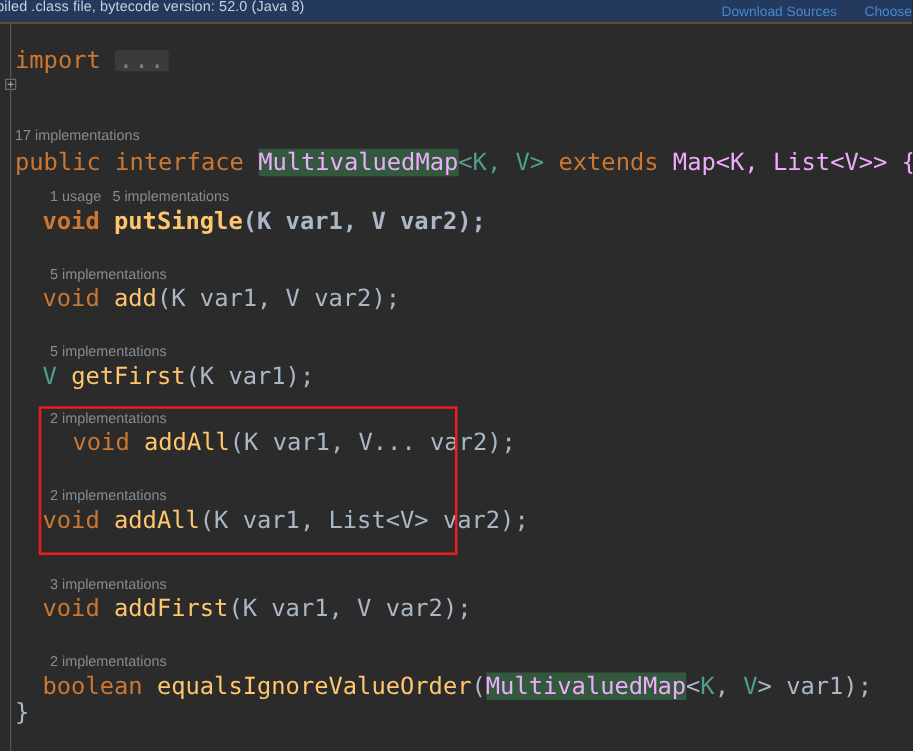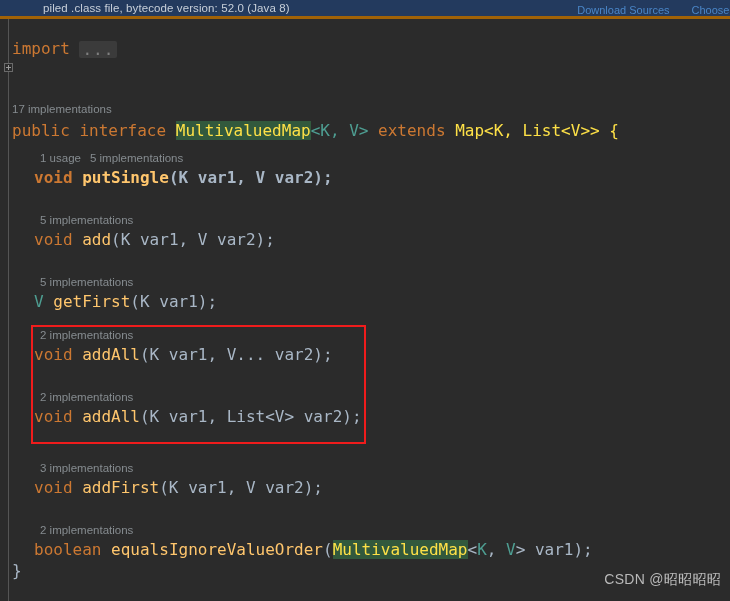--- a/index.html
+++ b/index.html
@@ -15,30 +15,29 @@
     font-family: "DejaVu Sans Mono", monospace;
   }
 
   
   #banner {
     position: absolute;
     left: 0; top: 0;
     width: 730px;
     height: 19px;
     background: #233a5e;
-    border-bottom: 3px solid #a16207;
+    border-bottom: 1px solid #a16207;
     box-sizing: border-box;
     display: flex;
-    align-items: center;
+    align-items: flex-start;
     font-family: "Liberation Sans", sans-serif;
     font-size: 11.5px;
     color: #bcc6d4;
     white-space: nowrap;
     overflow: hidden;
-    padding-left: 46px;
   }
   #banner .b-msg {
     margin-left: -3px;
     padding-left: 0;
     color: #c7cfd9;
     letter-spacing: 0.1px;
   }
   #banner .b-links {
     position: absolute;
     right: -16px;
@@ -77,40 +76,40 @@
     position: absolute;
     left: 0; top: 0;
     width: 730px;
   }
 
   .line {
     position: absolute;
     left: 0;
     height: 21px;
     line-height: 21px;
-    font-size: 16px;
+    font-size: 19px;
     white-space: pre;
     color: #a9b7c6;
   }
   .hint {
     position: absolute;
     left: 0;
     height: 19px;
     line-height: 19px;
     font-family: "Liberation Sans", sans-serif;
     font-size: 11.5px;
     color: #868c90;
     white-space: pre;
   }
   .hint .sp { display: inline-block; width: 9px; }
 
   
   .kw   { color: #cc7832; }           
   .mth  { color: #ffc66d; }           
-  .typ  { color: #fde047; }           
+  .typ  { color: #f0abfc; }           
   .gen  { color: #4e9e92; }           
   .pun  { color: #a9b7c6; }
   .param{ color: #a9b7c6; }
   .hl   { background: #32593d; }      
 
   
   .fold {
     display: inline-block;
     background: #3b3b3b;
     color: #808080;
@@ -191,32 +190,31 @@
     <div class="hint" style="left:40px; top:130px;"><span>1 usage</span><span class="sp"></span><span>5 implementations</span></div>
     <div class="line" style="left:34px; top:148px;font-weight:bold;"><span class="kw">void</span><span class="pun"> </span><span class="mth">putSingle</span><span class="param">(K var1, V var2);</span></div>
 
     <div class="hint" style="left:40px; top:192px;"><span>5 implementations</span></div>
     <div class="line" style="left:34px; top:210px;"><span class="kw">void</span><span class="pun"> </span><span class="mth">add</span><span class="param">(K var1, V var2);</span></div>
 
     <div class="hint" style="left:40px; top:254px;"><span>5 implementations</span></div>
     <div class="line" style="left:34px; top:272px;"><span class="gen">V</span><span class="pun"> </span><span class="mth">getFirst</span><span class="param">(K var1);</span></div>
 
     <div class="hint" style="left:40px; top:307px;"><span>2 implementations</span></div>
-    <div class="line" style="left:34px; top:325px;"><span class="kw">void</span><span class="pun"> </span><span class="mth">addAll</span><span class="param">(K var1, V... var2);</span></div>
+    <div class="line" style="left:34px; top:325px;padding-left:24px;"><span class="kw">void</span><span class="pun"> </span><span class="mth">addAll</span><span class="param">(K var1, V... var2);</span></div>
 
     <div class="hint" style="left:40px; top:369px;"><span>2 implementations</span></div>
     <div class="line" style="left:34px; top:387px;"><span class="kw">void</span><span class="pun"> </span><span class="mth">addAll</span><span class="param">(K var1, List&lt;V&gt; var2);</span></div>
 
     <div class="hint" style="left:40px; top:440px;"><span>3 implementations</span></div>
     <div class="line" style="left:34px; top:458px;"><span class="kw">void</span><span class="pun"> </span><span class="mth">addFirst</span><span class="param">(K var1, V var2);</span></div>
 
     <div class="hint" style="left:40px; top:502px;"><span>2 implementations</span></div>
     <div class="line" style="left:34px; top:520px;"><span class="kw">boolean</span><span class="pun"> </span><span class="mth">equalsIgnoreValueOrder</span><span class="pun">(</span><span class="hl typ">MultivaluedMap</span><span class="param">&lt;<span class="gen">K</span>, <span class="gen">V</span>&gt; var1);</span></div>
 
     <div class="line" style="left:12px; top:541px;">}</div>
 
   </div>
 
   <div id="annot-box"></div>
 
-  <div id="watermark">CSDN @昭昭昭昭</div>
 
 </div>
 
 </body></html>

